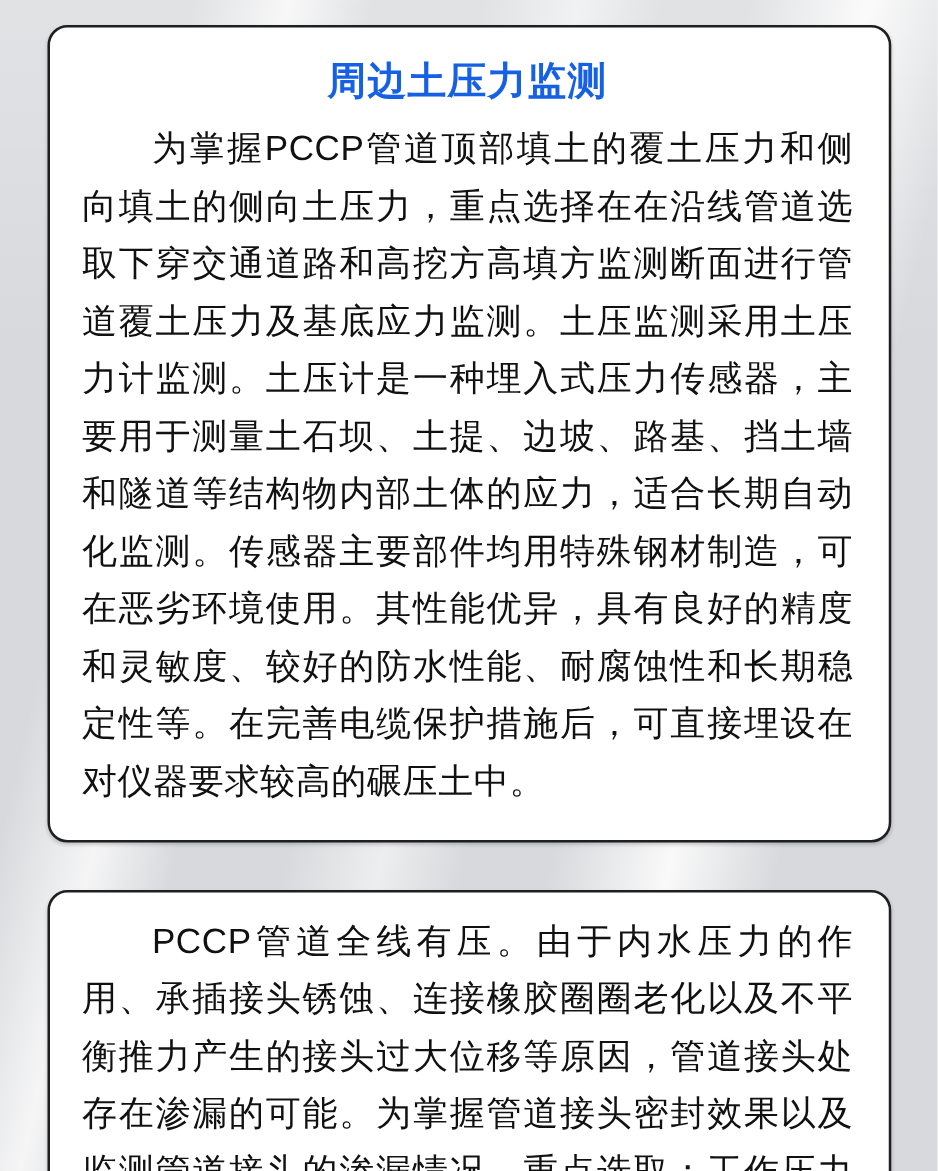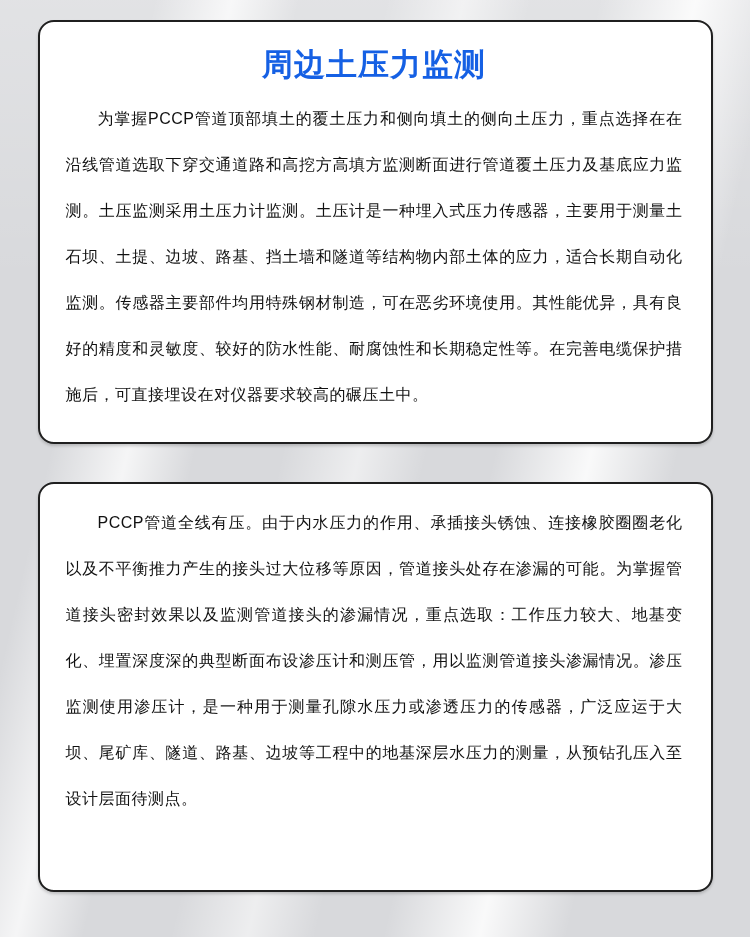--- a/index.html
+++ b/index.html
@@ -35,21 +35,21 @@
   .card-title {
     text-align: center;
     font-size: 31px;
     font-weight: bold;
     color: var(--accent, #1560e4);
     margin: 6px 0 10px 0;
     letter-spacing: 1px;
   }
 
   .card-body {
-    font-size: 16px;
+    font-size: 28px;
     line-height: 46px;
     color: #111111;
     text-align: justify;
     text-indent: 2em;
     letter-spacing: 0.5px;
   }
 </style>
 </head>
 <body>
 

